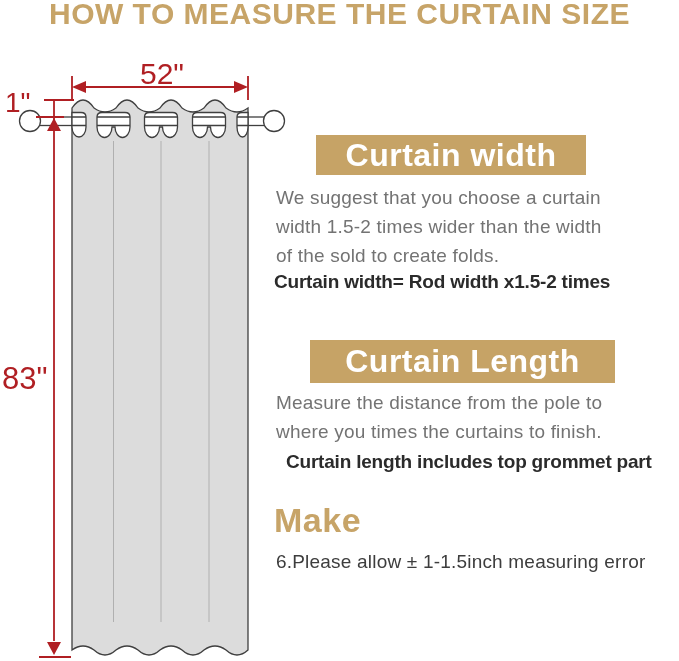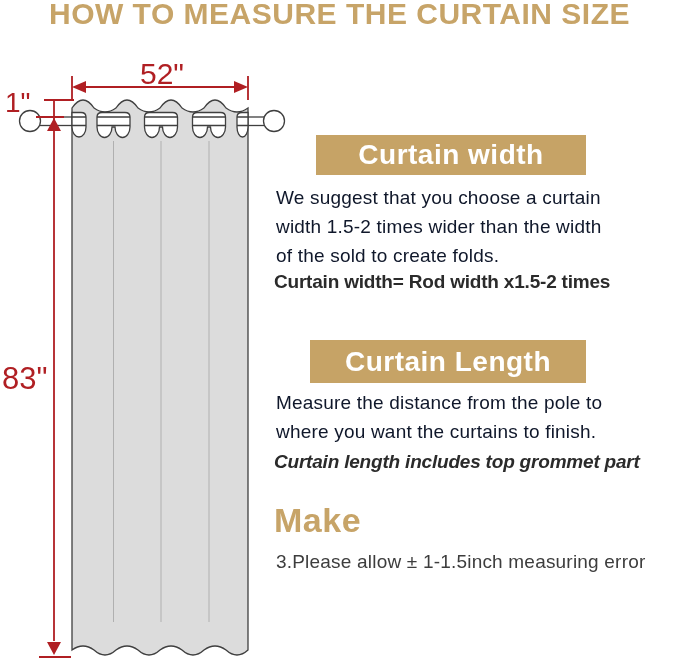--- a/index.html
+++ b/index.html
@@ -8,36 +8,36 @@
     font-family:"Liberation Sans",sans-serif;overflow:hidden;
   }
   .title{
     position:absolute;left:0;top:-4px;width:679px;text-align:center;
     font-size:30px;font-weight:700;letter-spacing:0.5px;color:#c7a468;
     white-space:nowrap;line-height:36px;
   }
   .diagram-svg{position:absolute;left:0;top:0;}
   .sec-hdr{
     position:absolute;background:#c6a366;color:#ffffff;font-weight:700;
-    font-size:28px;text-align:center;letter-spacing:0.5px;white-space:nowrap;
+    font-size:32px;text-align:center;letter-spacing:0.5px;white-space:nowrap;
   }
   #hdr-width{left:316px;top:135px;width:270px;height:40px;line-height:40px;}
-  #hdr-length{left:310px;top:340px;width:276px;height:43px;line-height:43px;}
+  #hdr-length{left:310px;top:340px;width:305px;height:43px;line-height:43px;}
   .body-text{
-    position:absolute;color:#0f172a;font-size:19px;line-height:29px;
+    position:absolute;color:#737373;font-size:19px;line-height:29px;
     letter-spacing:0.2px;white-space:nowrap;
   }
   #body-width{left:276px;top:183px;}
   #body-length{left:276px;top:388px;}
   .formula{
     position:absolute;color:#2b2b2b;font-size:19px;font-weight:700;
     white-space:nowrap;letter-spacing:-0.2px;
   }
   #formula-width{left:274px;top:271px;}
-  #formula-length{left:274px;top:451px;font-style:italic;}
+  #formula-length{left:286px;top:451px;}
   .note-heading{
     position:absolute;left:274px;top:501px;color:#c7a468;
     font-size:34px;font-weight:700;letter-spacing:0.5px;
   }
   .note-lines{
     position:absolute;left:276px;top:548px;color:#3d3d3d;
     font-size:19px;line-height:27.5px;letter-spacing:0.2px;white-space:nowrap;
   }
   .svg-label{font-family:"Liberation Sans",sans-serif;fill:#b01f23;}
 </style>
@@ -92,22 +92,22 @@
   <div class="body-text" id="body-width">
     <div>We suggest that you choose a curtain</div>
     <div>width 1.5-2 times wider than the width</div>
     <div>of the sold to create folds.</div>
   </div>
   <div class="formula" id="formula-width">Curtain width= Rod width x1.5-2 times</div>
 
   <div class="sec-hdr" id="hdr-length">Curtain Length</div>
   <div class="body-text" id="body-length">
     <div>Measure the distance from the pole to</div>
-    <div>where you want the curtains to finish.</div>
+    <div>where you times the curtains to finish.</div>
   </div>
   <div class="formula" id="formula-length">Curtain length includes top grommet part</div>
 
   <div class="note-heading">Make</div>
   <div class="note-lines">
-    <div>3.Please allow ± 1-1.5inch measuring error</div>
+    <div>6.Please allow ± 1-1.5inch measuring error</div>
   </div>
 
 </div>
 
 </body></html>

